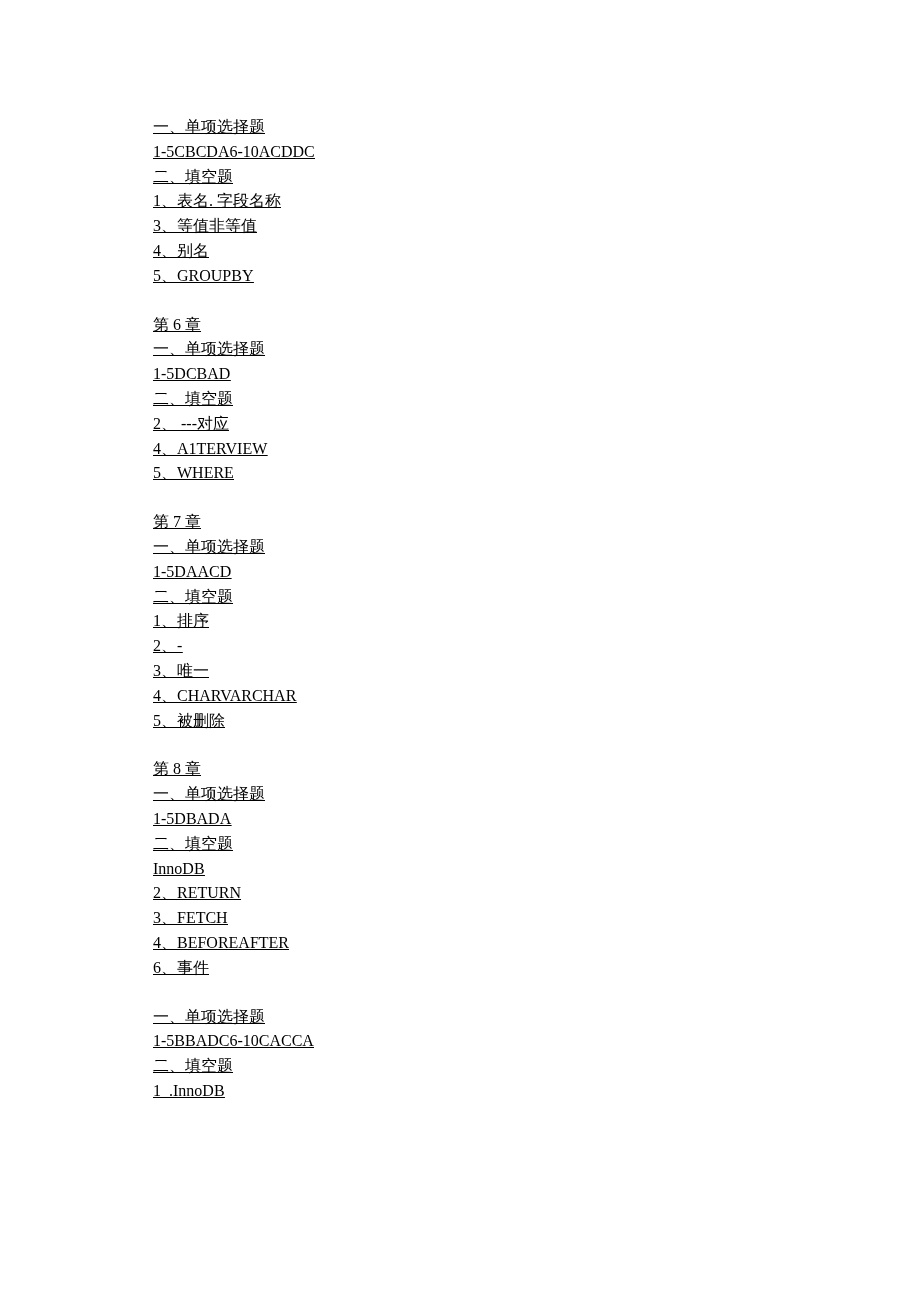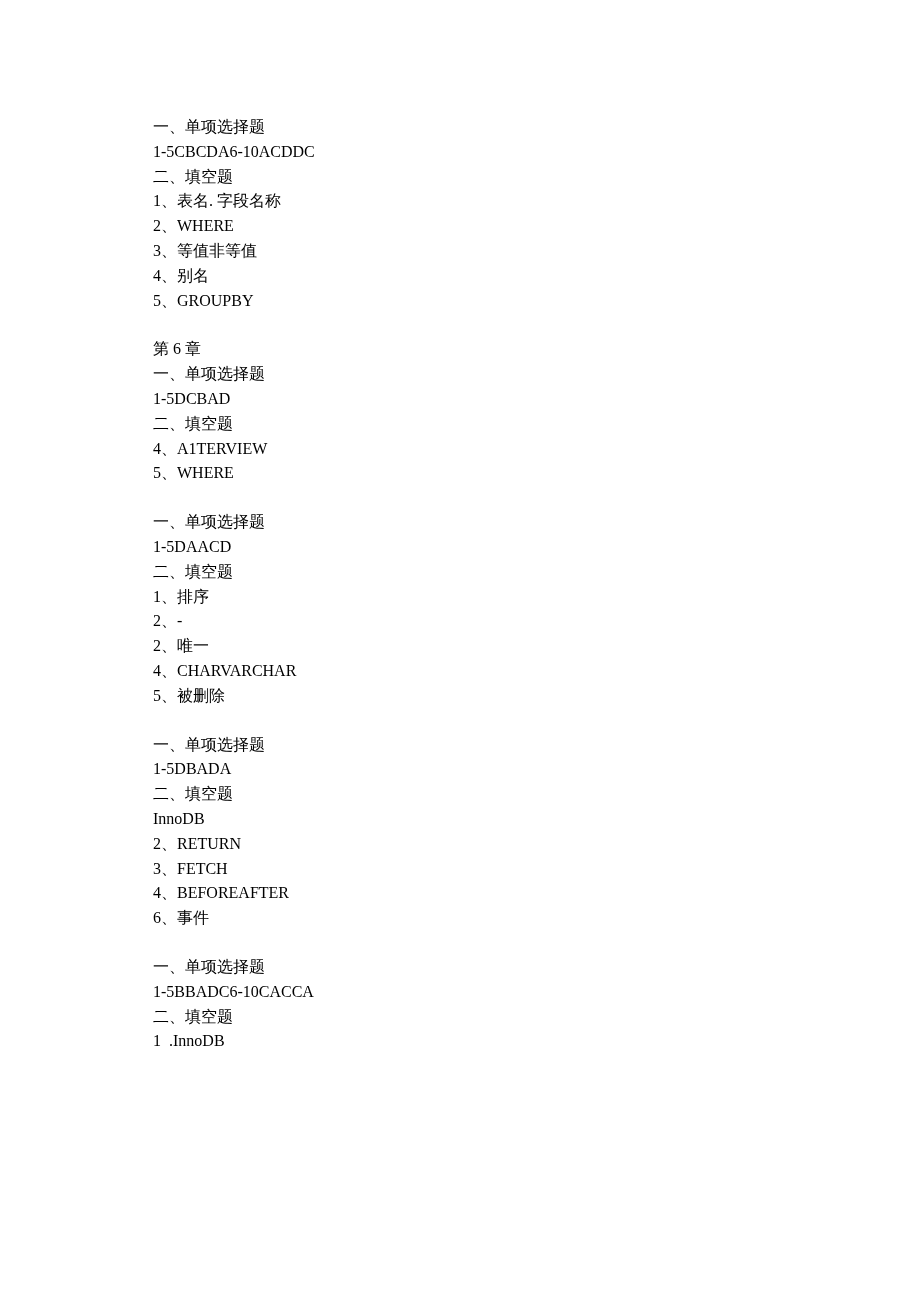--- a/index.html
+++ b/index.html
@@ -1,18 +1,19 @@
 <!DOCTYPE html>
 <html><head>
   <meta charset="utf-8">
   <style>
     * {
       margin: 0;
       padding: 0;
       box-sizing: border-box;
+      text-decoration: underline;
     }
     body {
       background: #ffffff;
       font-family: "SimSun", "宋体", serif;
       font-size: 16px;
       color: #000000;
       line-height: 1.55;
       padding: 115px 153px;
       width: 920px;
     }
@@ -24,41 +25,43 @@
     }
   </style>
 </head>
 <body>
 
 <div id="content">
     <div class="line">一、单项选择题</div>
     <div class="line">1-5CBCDA6-10ACDDC</div>
     <div class="line">二、填空题</div>
     <div class="line">1、表名. 字段名称</div>
-    <div class="line">2、WHERE</div>
     <div class="line">3、等值非等值</div>
     <div class="line">4、别名</div>
     <div class="line">5、GROUPBY</div>
     <div class="section-gap"></div>
     <div class="line">第 6 章</div>
     <div class="line">一、单项选择题</div>
     <div class="line">1-5DCBAD</div>
     <div class="line">二、填空题</div>
+    <div class="line">2、 ---对应</div>
     <div class="line">4、A1TERVIEW</div>
     <div class="line">5、WHERE</div>
     <div class="section-gap"></div>
+    <div class="line">第 7 章</div>
     <div class="line">一、单项选择题</div>
     <div class="line">1-5DAACD</div>
     <div class="line">二、填空题</div>
     <div class="line">1、排序</div>
     <div class="line">2、-</div>
-    <div class="line">2、唯一</div>
+    <div class="line">3、唯一</div>
     <div class="line">4、CHARVARCHAR</div>
     <div class="line">5、被删除</div>
     <div class="section-gap"></div>
+    <div class="line">第 8 章</div>
     <div class="line">一、单项选择题</div>
     <div class="line">1-5DBADA</div>
     <div class="line">二、填空题</div>
     <div class="line">InnoDB</div>
     <div class="line">2、RETURN</div>
     <div class="line">3、FETCH</div>
     <div class="line">4、BEFOREAFTER</div>
     <div class="line">6、事件</div>
     <div class="section-gap"></div>
     <div class="line">一、单项选择题</div>

